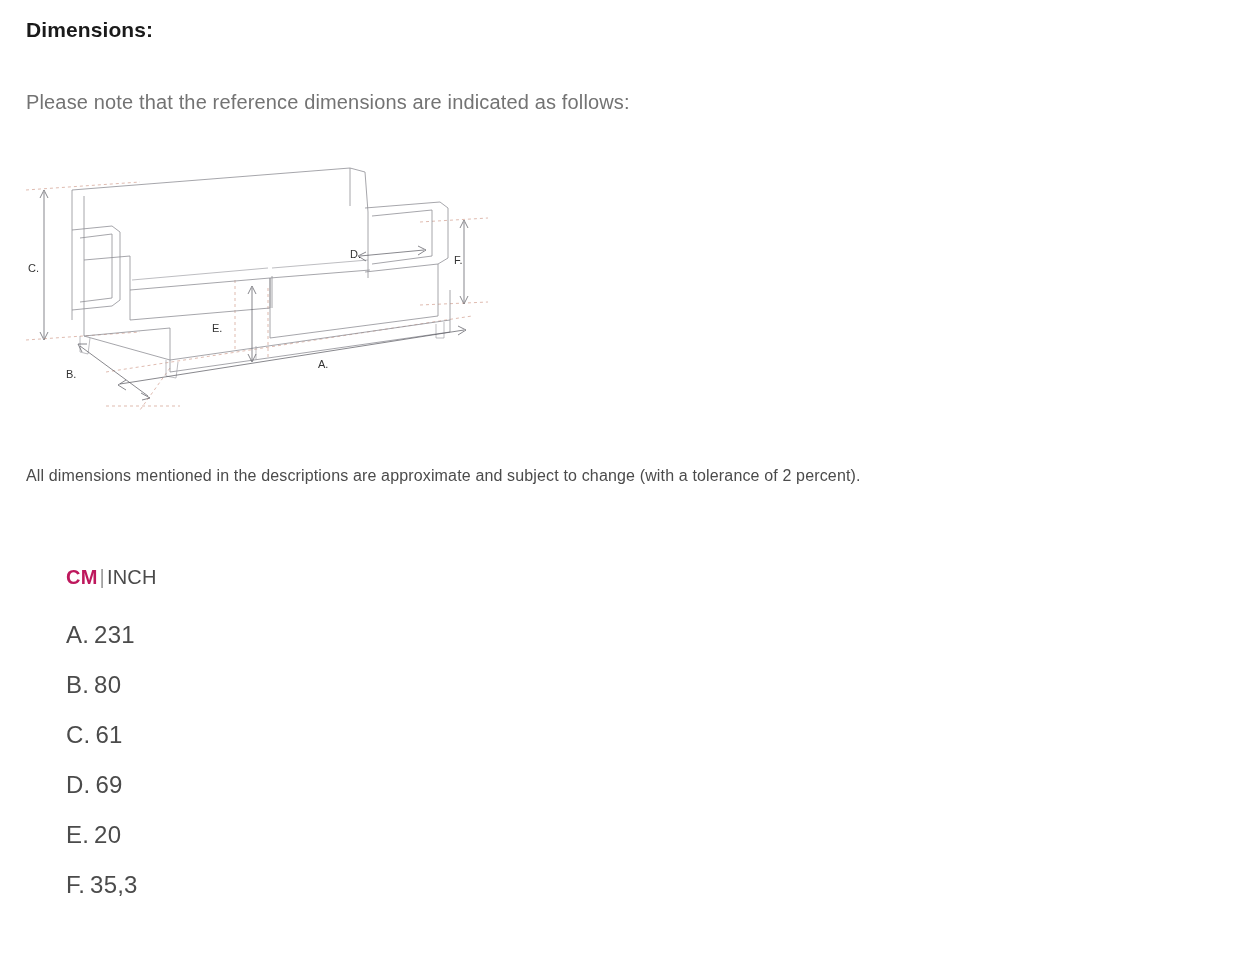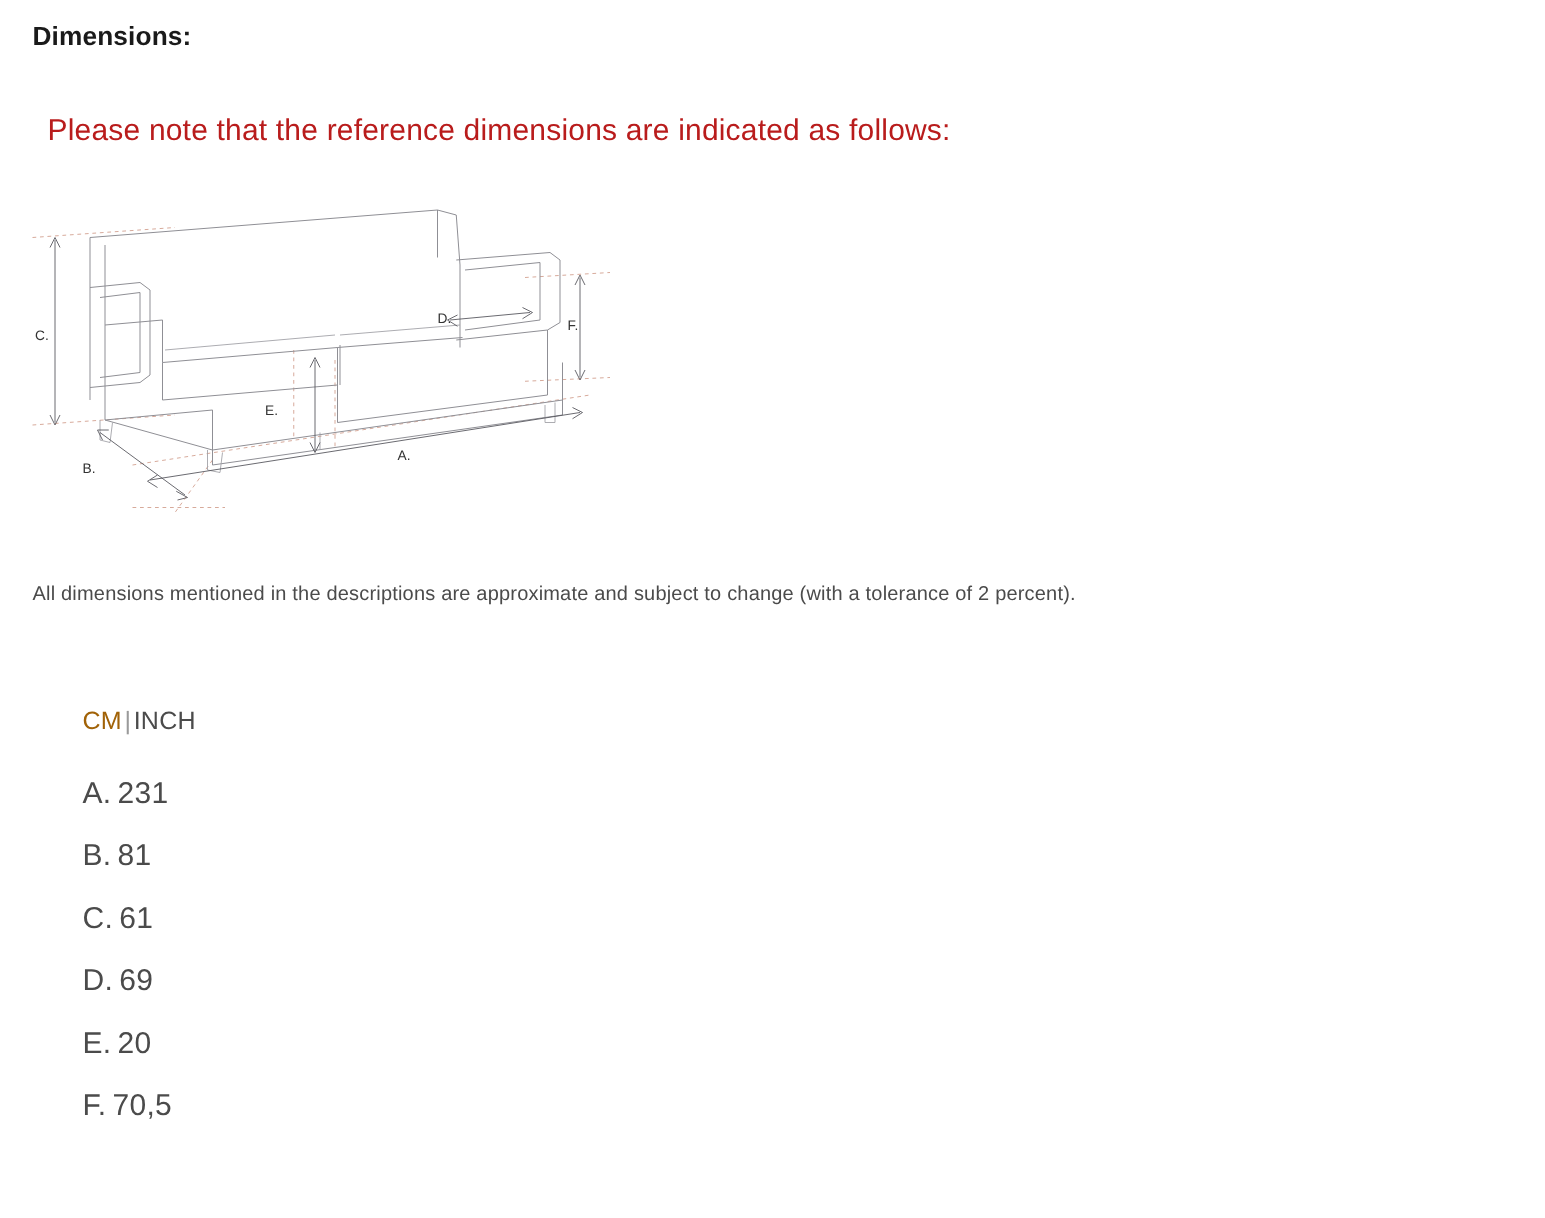--- a/index.html
+++ b/index.html
@@ -23,24 +23,24 @@
     position: absolute;
     left: 26px;
     top: 18px;
     font-size: 21px;
     font-weight: bold;
     color: #1a1a1a;
     letter-spacing: 0.1px;
   }
   .intro {
     position: absolute;
-    left: 38px;
+    left: 26px;
     top: 91px;
-    font-size: 24px;
-    color: #b91c1c;
+    font-size: 20px;
+    color: #737373;
     letter-spacing: 0.15px;
   }
   .diagram-wrap {
     position: absolute;
     left: 20px;
     top: 160px;
     width: 520px;
     height: 260px;
   }
   .note {
@@ -55,22 +55,22 @@
   }
   .units {
     position: absolute;
     left: 66px;
     top: 566px;
     font-size: 20px;
     color: #4b4b4b;
     letter-spacing: 0.2px;
   }
   .units .cm {
-    font-weight: normal;
-    color: #a16207;
+    font-weight: bold;
+    color: #be185d;
   }
   .units .sep {
     color: #9a9a9a;
     padding: 0 2px;
   }
   .dim-list {
     position: absolute;
     left: 66px;
     top: 610px;
     margin: 0;
@@ -198,29 +198,29 @@
 
   <div class="units">
     <span class="cm">CM</span><span class="sep">|</span><span class="inch">INCH</span>
   </div>
 
   <ul class="dim-list">
     <li>
       <span class="dim-label">A.</span><span class="dim-value">231</span>
     </li>
     <li>
-      <span class="dim-label">B.</span><span class="dim-value">81</span>
+      <span class="dim-label">B.</span><span class="dim-value">80</span>
     </li>
     <li>
       <span class="dim-label">C.</span><span class="dim-value">61</span>
     </li>
     <li>
       <span class="dim-label">D.</span><span class="dim-value">69</span>
     </li>
     <li>
       <span class="dim-label">E.</span><span class="dim-value">20</span>
     </li>
     <li>
-      <span class="dim-label">F.</span><span class="dim-value">70,5</span>
+      <span class="dim-label">F.</span><span class="dim-value">35,3</span>
     </li>
   </ul>
 
 </div>
 
 </body></html>

